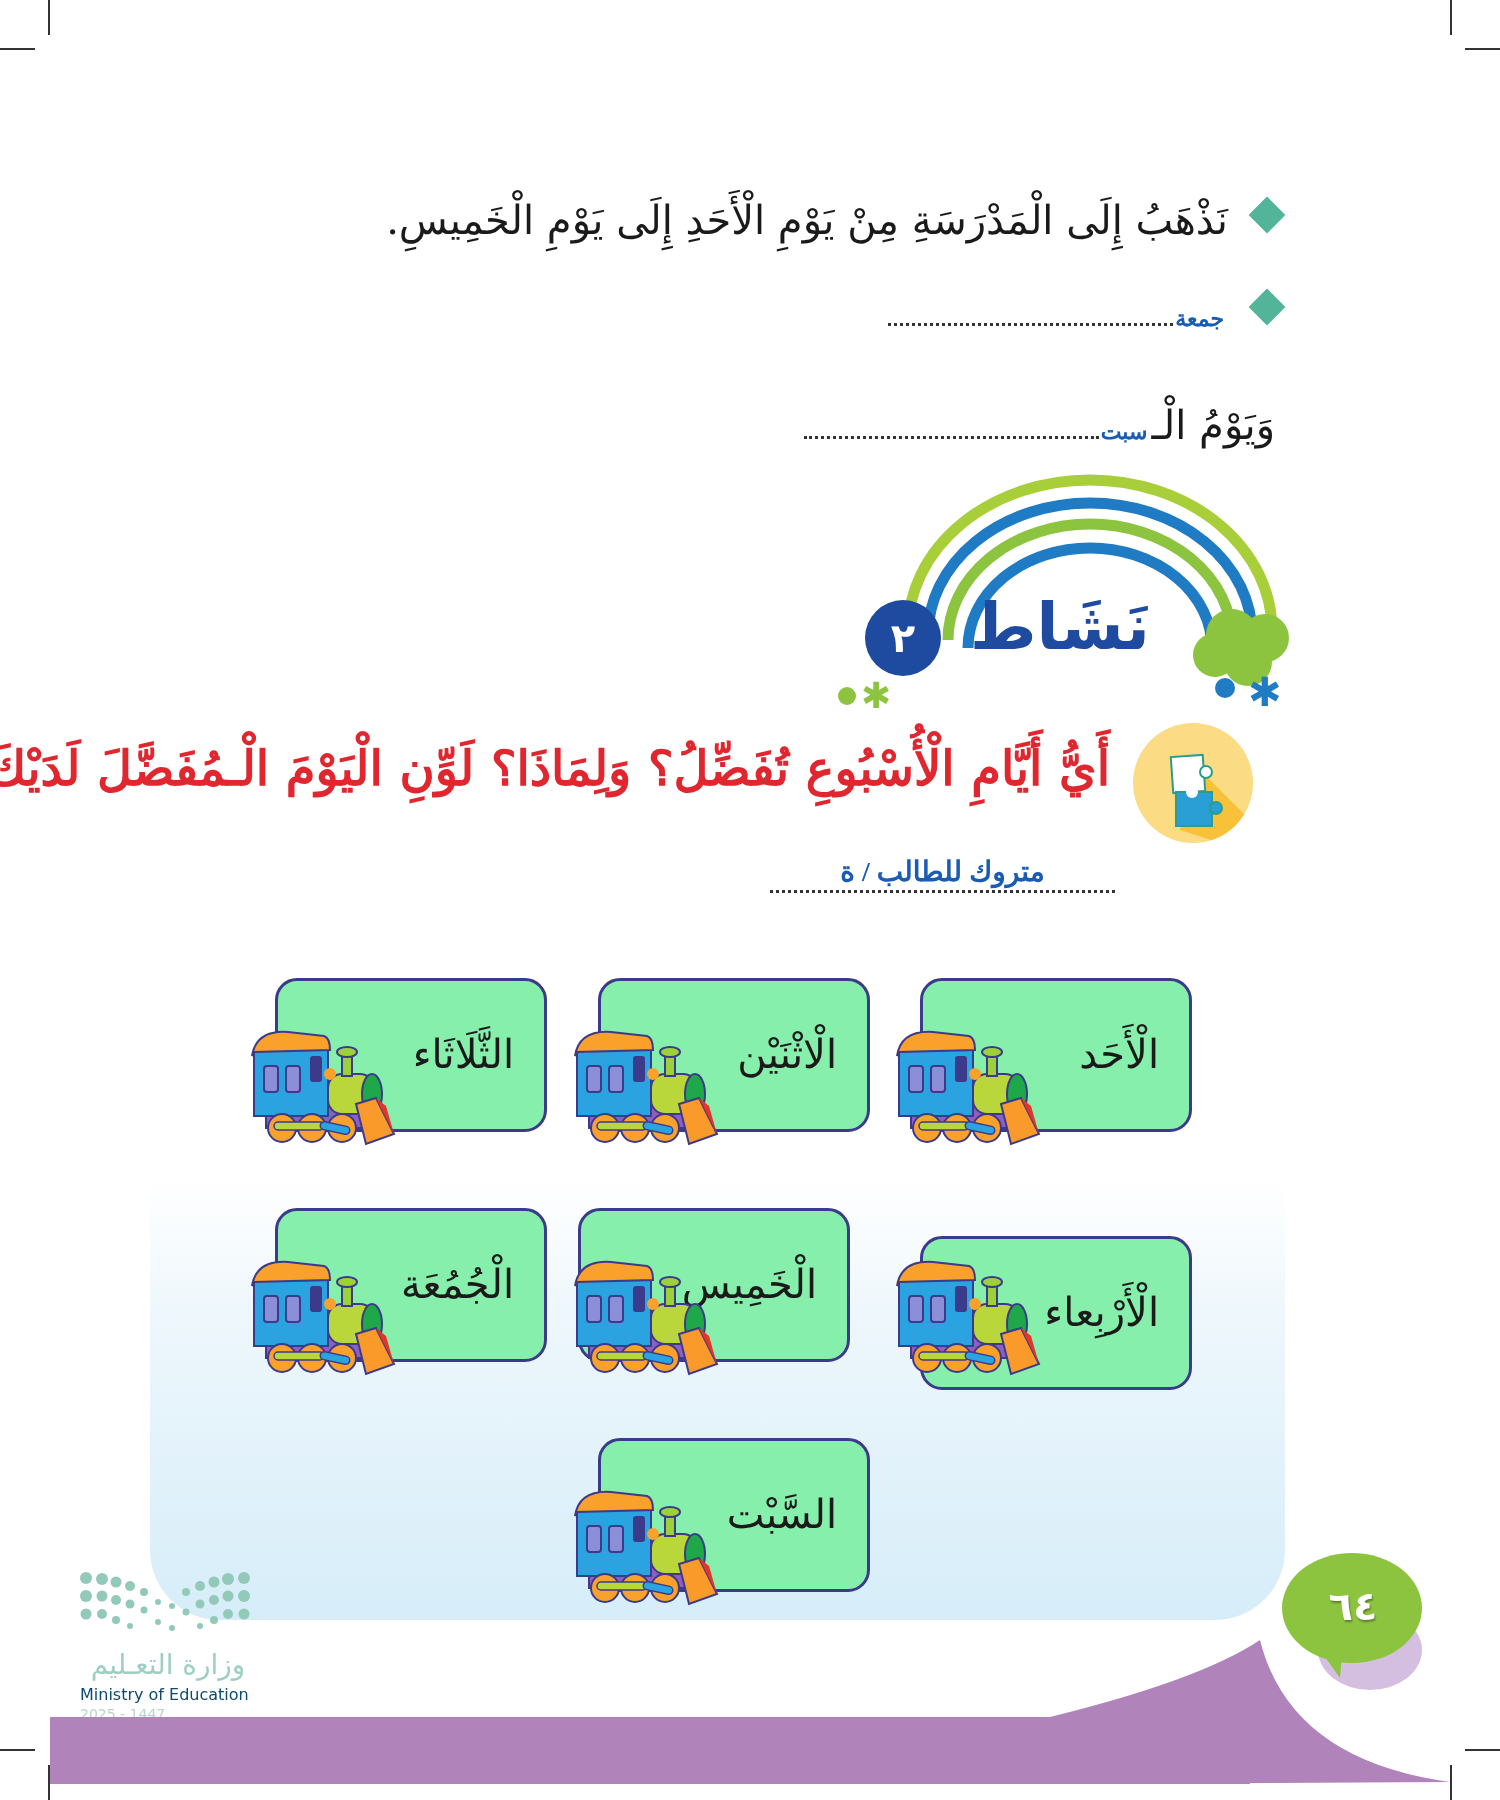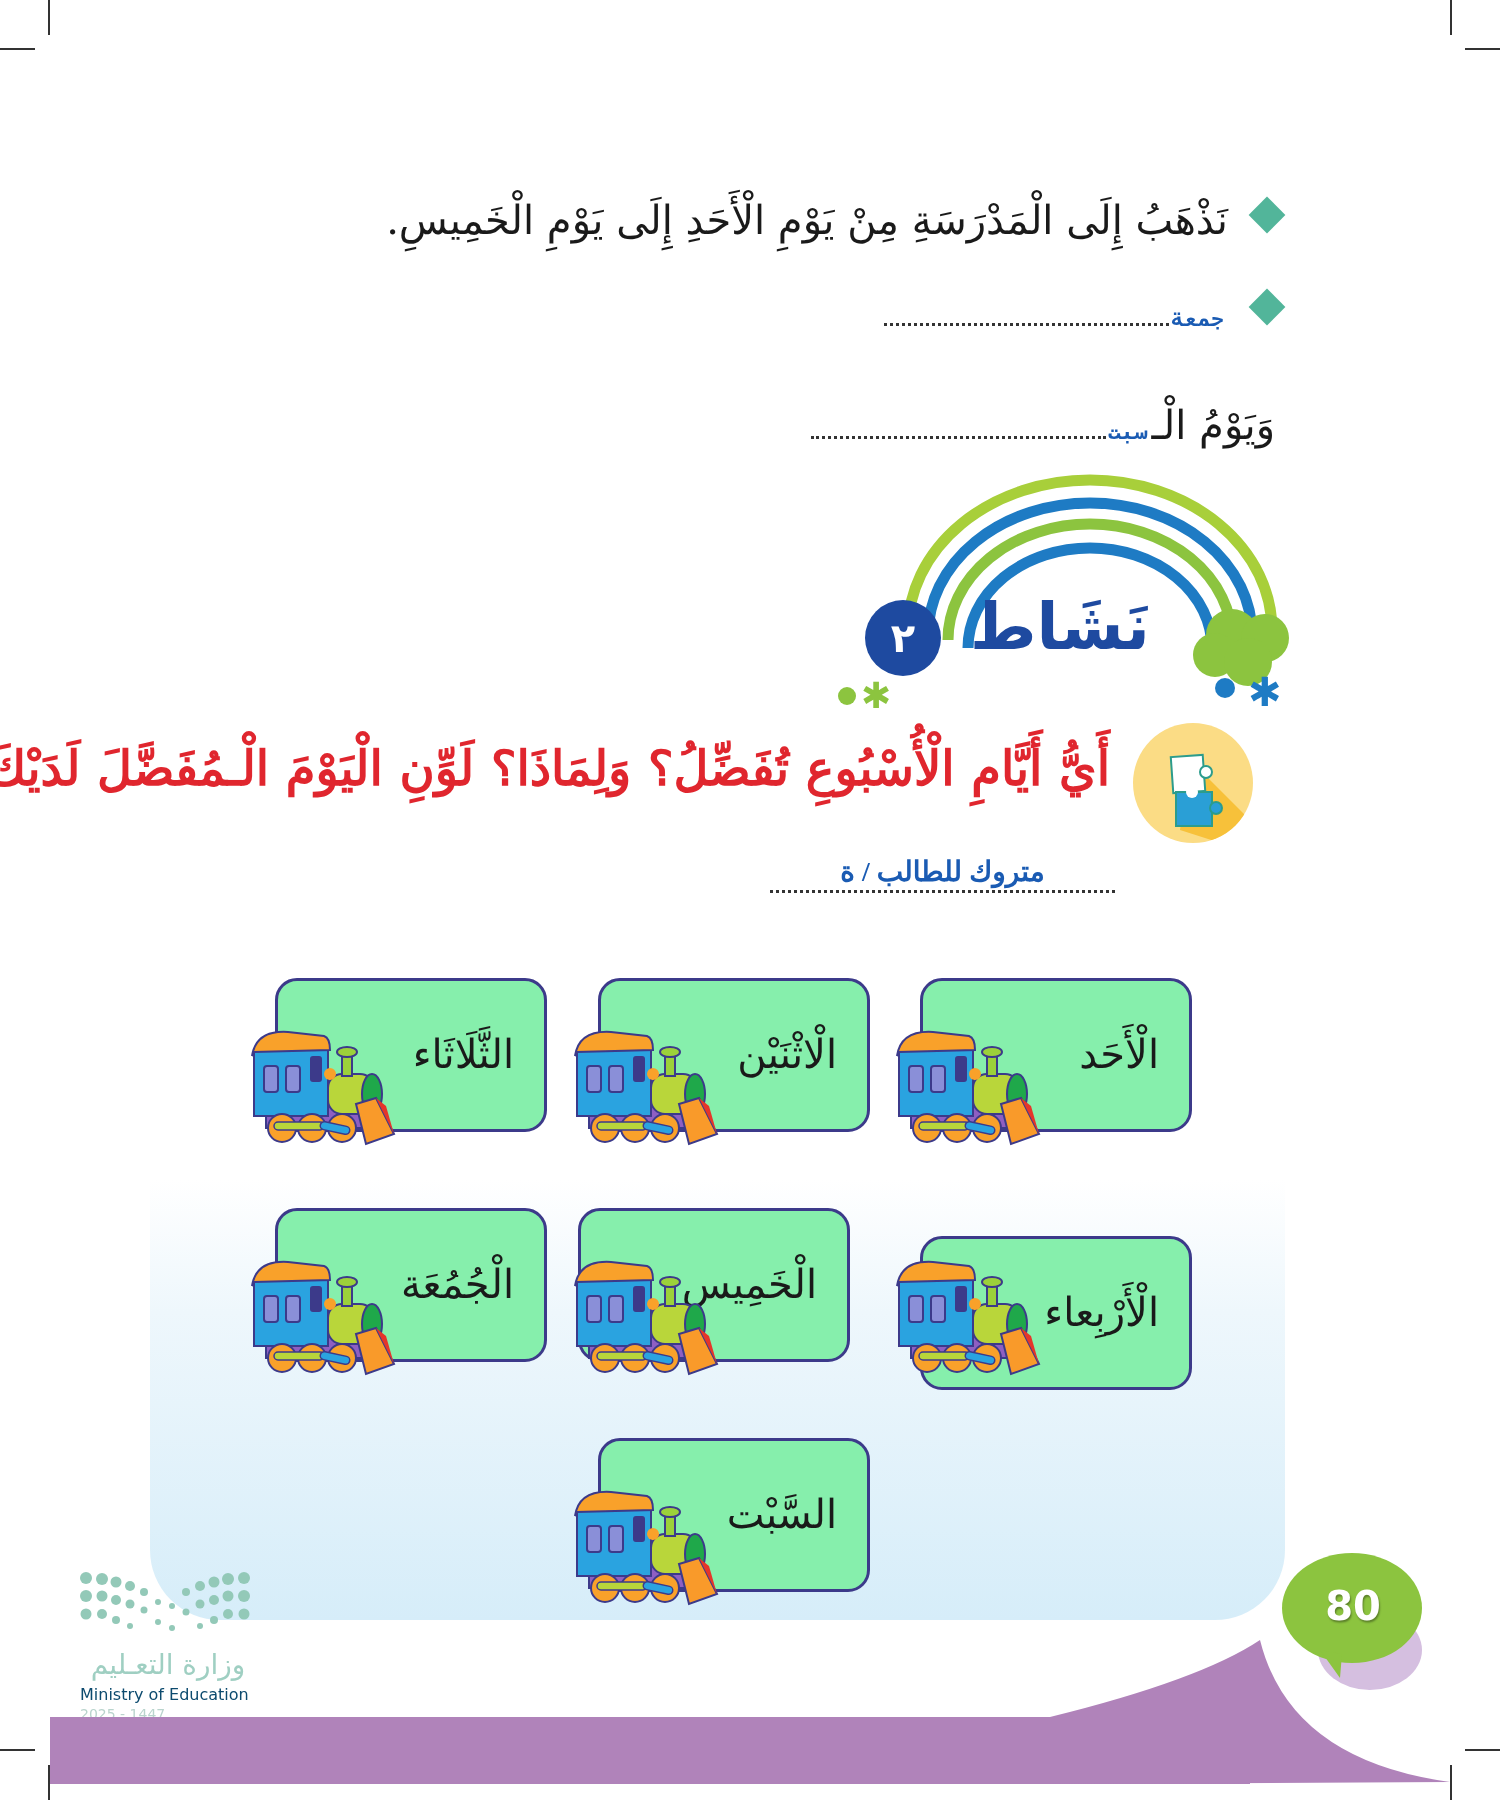--- a/index.html
+++ b/index.html
@@ -9,21 +9,21 @@
   .crop { position: absolute; background: #333; }
 
   .blue-panel {
     position: absolute; left: 150px; top: 1180px; width: 1135px; height: 440px;
     background: linear-gradient(to bottom, #ffffff 0%, #eef7fc 30%, #d6edf9 100%);
     border-radius: 0 0 70px 70px;
   }
 
   .line { position: absolute; right: 220px; direction: rtl; font-size: 40px; white-space: nowrap; display: flex; align-items: baseline; }
   .bullet { display: inline-block; width: 26px; height: 26px; background: #52b59a; transform: rotate(45deg); margin-left: 26px; position: relative; top: -6px; }
-  .answer { color: #1a5bb3; font-family: Liberation Mono, monospace; font-weight: bold; font-size: 22px; margin-right: 4px; }
+  .answer { color: #1a5bb3; font-family: Liberation Sans, sans-serif; font-weight: bold; font-size: 22px; margin-right: 4px; }
   .dots { display: inline-block; border-bottom: 3px dotted #333; height: 4px; margin-right: 2px; }
 
   .rainbow { position: absolute; left: 880px; top: 470px; width: 420px; height: 250px; }
 
   .badge-num {
     position: absolute; left: 865px; top: 600px; width: 76px; height: 76px; border-radius: 50%;
     background: #1e4aa0; color: #fff; font-family: "DejaVu Sans", sans-serif; font-weight: bold;
     font-size: 40px; display: flex; align-items: center; justify-content: center;
   }
   .activity-title {
@@ -364,13 +364,13 @@
 <svg class="footer-curve" viewBox="0 0 400 170">
   <path d="M0 97 Q150 60 210 20 Q240 140 400 162 L0 164 Z" fill="#b083ba"></path>
 </svg>
 
 <svg class="page-badge" viewBox="0 0 150 150">
   <ellipse cx="90" cy="100" rx="52" ry="40" fill="#d5bfe0"></ellipse>
   <path d="M60 128 L90 140 L78 118 Z" fill="#d5bfe0"></path>
   <ellipse cx="72" cy="58" rx="70" ry="55" fill="#8cc43f"></ellipse>
   <path d="M40 100 L60 128 L62 104 Z" fill="#8cc43f"></path>
 </svg>
-<div class="page-num">80</div>
+<div class="page-num">٦٤</div>
 
 </body></html>

